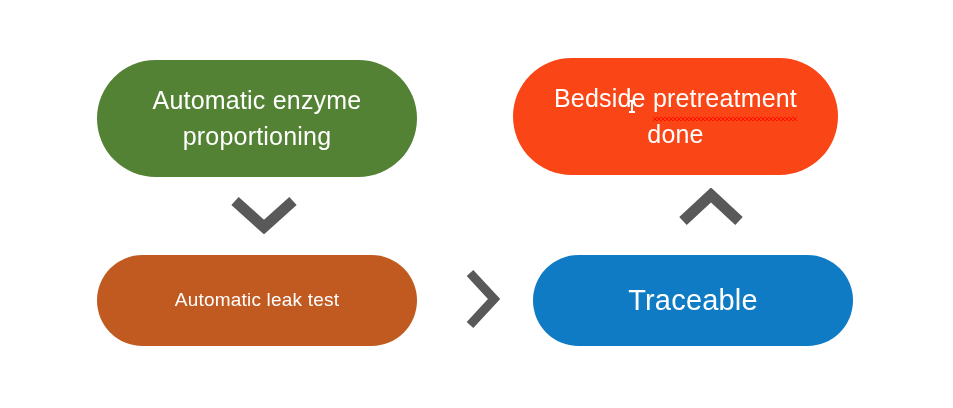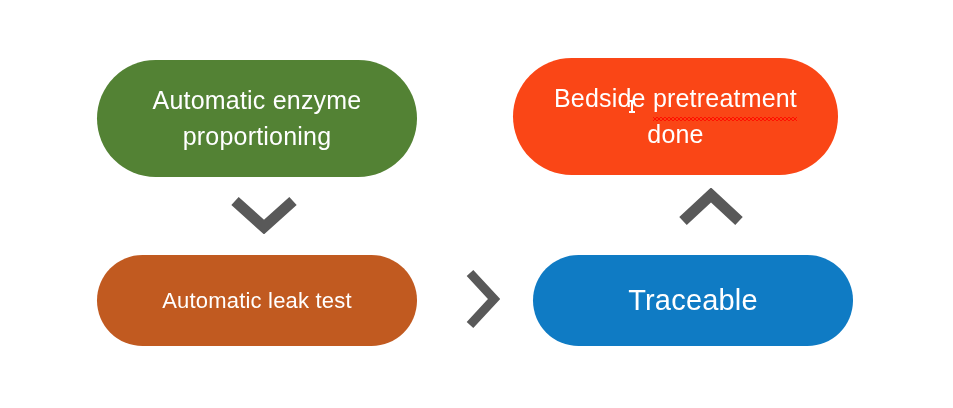--- a/index.html
+++ b/index.html
@@ -62,21 +62,21 @@
     font-size: 25px;
   }
 
   
   #node-leak {
     left: 97px;
     top: 255px;
     width: 320px;
     height: 91px;
     background: #c15a20;
-    font-size: 22px;
+    font-size: 19px;
   }
 
   
   #node-traceable {
     left: 533px;
     top: 255px;
     width: 320px;
     height: 91px;
     background: #0f7bc4;
     font-size: 29px;

